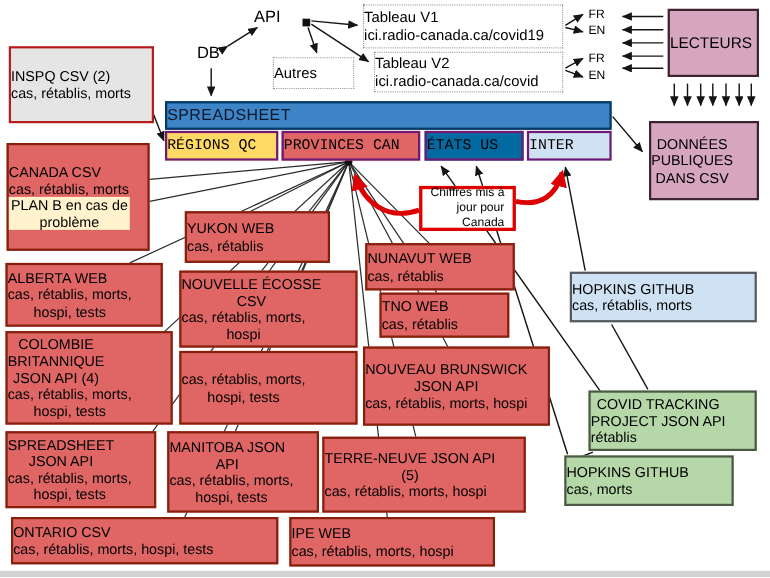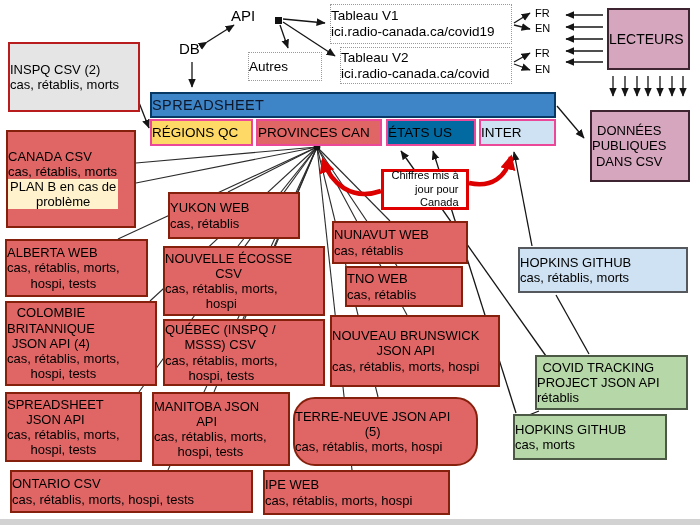--- a/index.html
+++ b/index.html
@@ -9,21 +9,21 @@
   }
   #wires{position:absolute;left:0;top:0;width:700px;height:525px;z-index:1;}
   .box{
     position:absolute;box-sizing:border-box;z-index:2;
     display:flex;flex-direction:column;align-items:flex-start;justify-content:center;
     text-align:center;font-size:13px;line-height:1.17;
   }
   .pre{white-space:pre-line;}
   .red{background:#e06666;border:2px solid #85200c;}
   .yellow-l{background:#e5e5e5;border:2px solid #b91c1c;}
-  .tab{border:2px solid #ec4899;font-size:13.5px;}
+  .tab{border:2px solid #701a75;font-size:13.5px;font-family:Liberation Mono, monospace;}
   .tab-yellow{background:#ffd966;}
   .tab-red{background:#e06666;}
   .tab-green{background:#0369a1;}
   .tab-blue{background:#cfe2f3;}
   .pink{background:#d5a6bd;border:2px solid #3d2430;}
   .lightblue{background:#cfe2f3;border:2px solid #55595e;}
   .green{background:#b6d7a8;border:2px solid #4c5a45;}
   .dotted{background:#ffffff;border:1.6px dotted #9a9a9a;font-size:13.5px;}
   .bar{background:#3d85c6;border:2px solid #073763;color:#0f172a;
        font-size:14.5px;letter-spacing:.4px;}
@@ -197,22 +197,20 @@
 
   <div class="box red" style="left:5px;top:301px;width:152px;height:85px;">
     <span class="pre">COLOMBIE
 BRITANNIQUE
 JSON API (4)</span>
     <span class="pre">cas, rétablis, morts,
 hospi, tests</span>
   </div>
 
   <div class="box red" style="left:163px;top:319px;width:162px;height:67px;">
-    <span class="pre">QUÉBEC (INSPQ /
-MSSS) CSV</span>
     <span class="pre">cas, rétablis, morts,
 hospi, tests</span>
   </div>
 
   <div class="box red" style="left:5px;top:392px;width:137px;height:70px;">
     <span class="pre">SPREADSHEET
 JSON API</span>
     <span class="pre">cas, rétablis, morts,
 hospi, tests</span>
   </div>
@@ -238,21 +236,21 @@
     <span class="pre">TNO WEB</span>
     <span class="pre">cas, rétablis</span>
   </div>
 
   <div class="box red" style="left:330px;top:315px;width:170px;height:72px;">
     <span class="pre">NOUVEAU BRUNSWICK
 JSON API</span>
     <span class="pre">cas, rétablis, morts, hospi</span>
   </div>
 
-  <div class="box red" style="left:293px;top:397px;width:185px;height:69px;border-radius:22px;">
+  <div class="box red" style="left:293px;top:397px;width:185px;height:69px;">
     <span class="pre">TERRE-NEUVE JSON API
 (5)</span>
     <span class="pre">cas, rétablis, morts, hospi</span>
   </div>
 
   <div class="box red" style="left:263px;top:470px;width:187px;height:45px;">
     <span class="pre">IPE WEB</span>
     <span class="pre">cas, rétablis, morts, hospi</span>
   </div>
 

